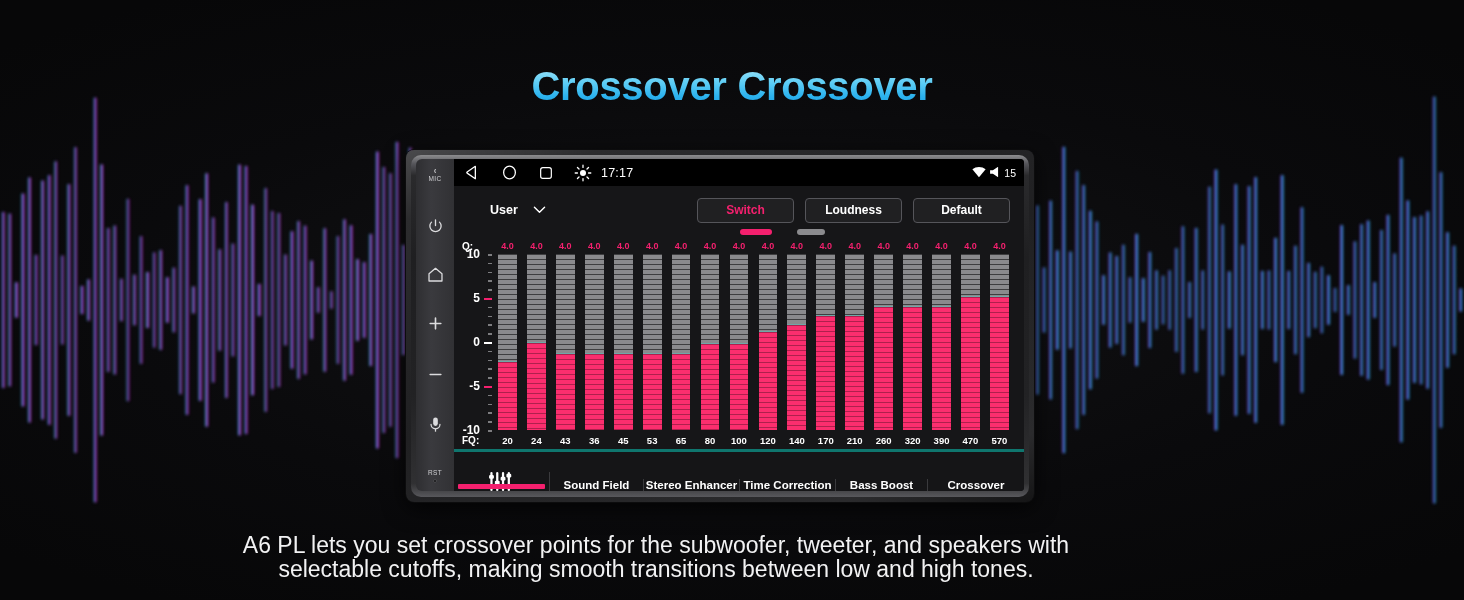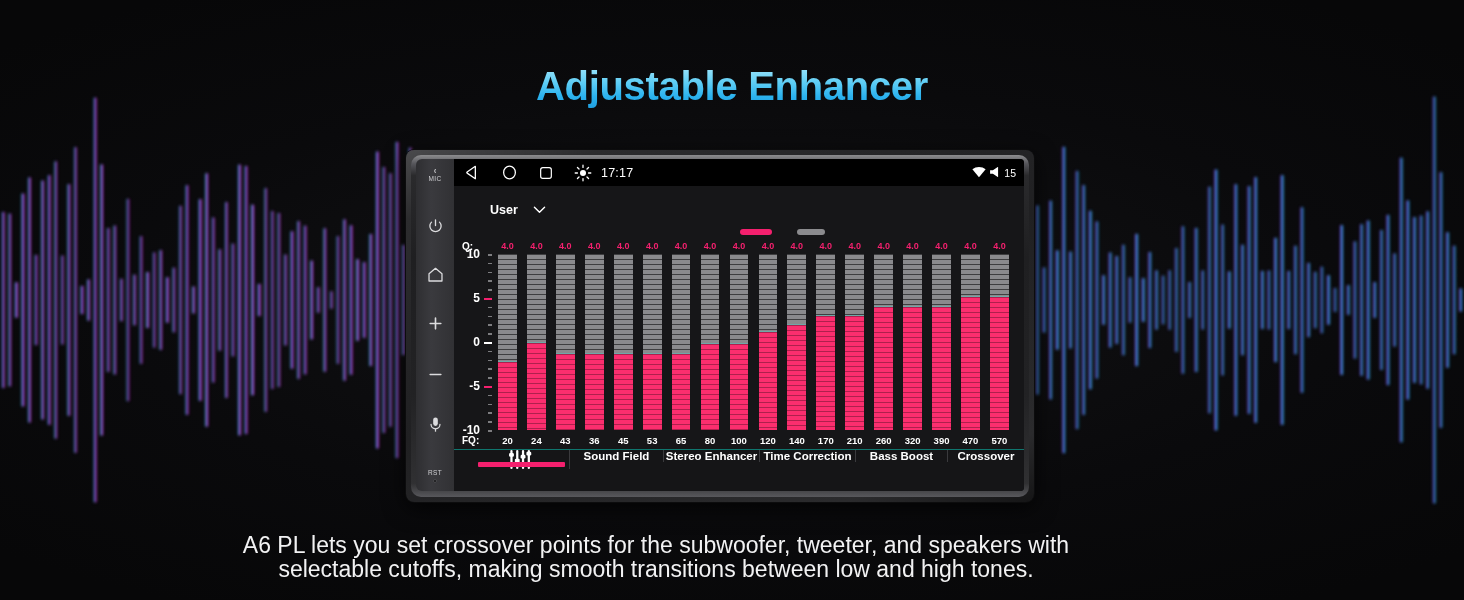--- a/index.html
+++ b/index.html
@@ -166,24 +166,23 @@
     color:#fff; font-size:9.5px; font-weight:bold;
   }
   #fqrow .axis-lbl{ width:22px; flex:0 0 22px; text-align:left; font-size:10px;}
   .fqcells{ flex:1; display:flex; }
   .fqcell{ flex:1; text-align:center; }
 
   
   #tabbar{
     height:42px; flex:0 0 42px;
     background:#151517;
-    display:flex; align-items:flex-start;
-    border-top:1px solid #0f766e;
+    display:flex; align-items:flex-end;
+    border-top:3px solid #0f766e;
     margin:0 -10px 0 -8px;
-    padding-left:20px;
   }
   .tab{
     display:flex; align-items:center; justify-content:center;
     color:#fff; font-size:11.5px; font-weight:bold;
     border-right:1px solid #3a3a3d;
     position:relative; white-space:nowrap;
   }
   .tab:last-child{ border-right:none; }
   #tab-eq{ flex:0 0 96px; }
   #tab-sf{ flex:0 0 94px; }
@@ -363,21 +362,21 @@
         <rect x="392.27" y="211.33" width="2.7" height="177.33" fill="url(#g6789)" opacity="0.91"></rect>
         <rect x="398.88" y="96.60" width="2.7" height="406.81" fill="url(#g6789)" opacity="0.82"></rect>
         <rect x="405.50" y="172.20" width="2.7" height="255.60" fill="url(#g6789)" opacity="0.87"></rect>
         <rect x="412.11" y="232.22" width="2.7" height="135.57" fill="url(#g6789)" opacity="0.93"></rect>
         <rect x="418.73" y="245.72" width="2.7" height="108.55" fill="url(#g6789)" opacity="0.82"></rect>
         <rect x="425.34" y="288.42" width="2.7" height="23.17" fill="url(#g6789)" opacity="0.94"></rect>
       </g>
     </svg>
 </div>
 
-<h1 id="title">Adjustable Enhancer</h1>
+<h1 id="title">Crossover Crossover</h1>
 
 <div id="device">
  <div id="device-inner">
 
   <div id="hw-col">
     <div class="hw-btn" style="margin-bottom:2px;">
       <svg width="9" height="6" viewBox="0 0 9 6">
             <path d="M5.5 1 A3 3 0 0 0 5.5 5" stroke="#cfcfd2" stroke-width="1" fill="none"></path>
           </svg>
       <span class="hw-mic-lbl">MIC</span>
@@ -466,20 +465,25 @@
 
       <div id="toprow">
         <div id="preset-sel">
           <span>User</span>
           <span>
             <svg width="13" height="8" viewBox="0 0 14 9" fill="none" stroke="#fff" stroke-width="1.6" stroke-linecap="round" stroke-linejoin="round">
                   <path d="M1.3 1.4 7 7 12.7 1.4"></path>
                 </svg>
           </span>
         </div>
+        <div id="btn-group">
+          <div class="eqbtn active">Switch</div>
+          <div class="eqbtn">Loudness</div>
+          <div class="eqbtn">Default</div>
+        </div>
       </div>
 
       <div id="pills">
         <div class="pill" id="pill-a"></div>
         <div class="pill" id="pill-b"></div>
       </div>
 
       <div id="qrow">
         <span class="axis-lbl">Q:</span>
         <span style="width:9px;flex:0 0 9px;"></span>

